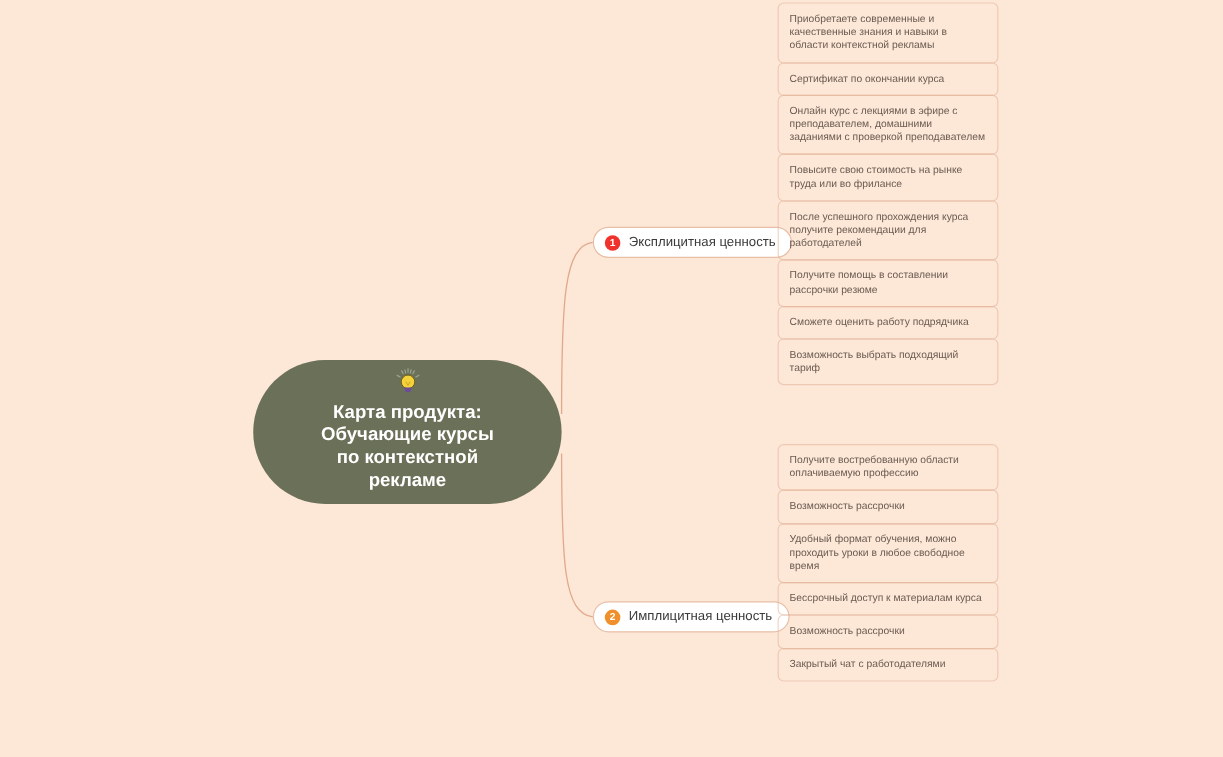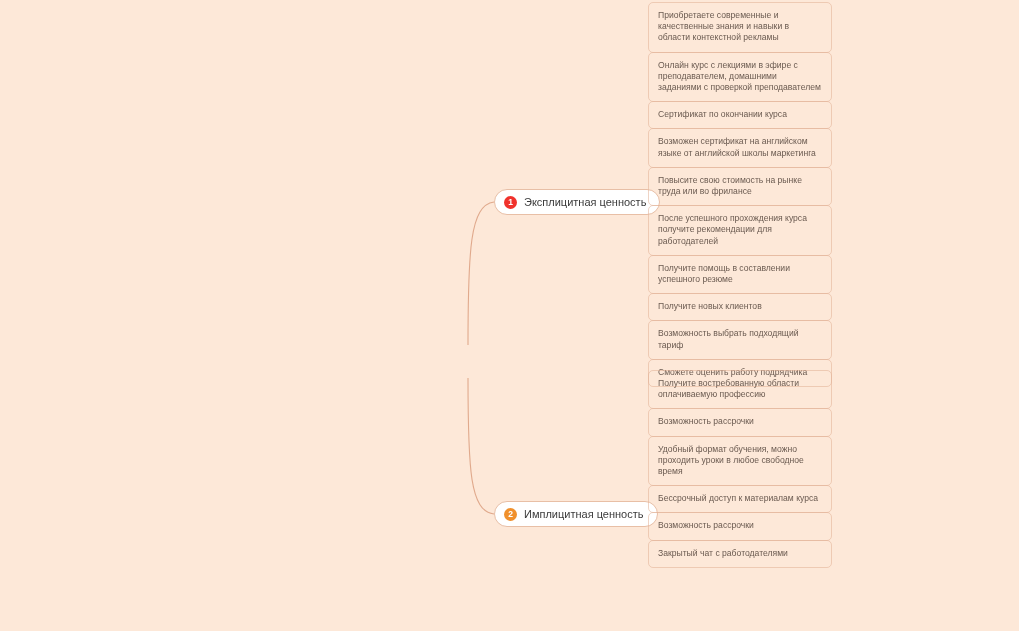--- a/index.html
+++ b/index.html
@@ -112,61 +112,75 @@
 
 <div id="canvas">
 
   <svg id="links" viewBox="0 0 1019 631">
     <path d="M 468 345 C 468 250, 470 205, 494 202" fill="none" stroke="#E0A98C" stroke-width="1.1"></path>
     <path d="M 468 378 C 468 470, 470 511, 494 514" fill="none" stroke="#E0A98C" stroke-width="1.1"></path>
     <path d="M 641 202 L 649 202" fill="none" stroke="#E0A98C" stroke-width="1.1"></path>
     <path d="M 641 514 L 649 514" fill="none" stroke="#E0A98C" stroke-width="1.1"></path>
   </svg>
 
+  <div id="root-node">
+    <svg id="root-icon" width="26" height="26" viewBox="0 0 26 26">
+      <g stroke="#9AA08C" stroke-width="1.2" stroke-linecap="round">
+        <line x1="13" y1="1.5" x2="13" y2="4.5"></line>
+        <line x1="7.2" y1="3.2" x2="8.6" y2="5.8"></line>
+        <line x1="18.8" y1="3.2" x2="17.4" y2="5.8"></line>
+        <line x1="3.2" y1="7.4" x2="5.8" y2="8.8"></line>
+        <line x1="22.8" y1="7.4" x2="20.2" y2="8.8"></line>
+        <line x1="10.2" y1="2.4" x2="10.9" y2="5.2"></line>
+        <line x1="15.8" y1="2.4" x2="15.1" y2="5.2"></line>
+      </g>
+      <circle cx="13" cy="13.2" r="6.1" fill="#F5D23C" stroke="#6E5E18" stroke-width="0.9"></circle>
+      <path d="M 9.9 18.4 L 16.1 18.4 L 15.2 22.4 L 10.8 22.4 Z" fill="#6B4B9A"></path>
+      <path d="M 11 13 L 13 16.4 L 15 13" fill="none" stroke="#C8A722" stroke-width="0.9"></path>
+    </svg>
+    <div id="root-title">Карта продукта:
+Обучающие курсы
+по контекстной
+рекламе</div>
+  </div>
 
   <div id="pill-1" class="branch-pill">
     <span class="badge b1">1</span>
     <span class="pill-label">Эксплицитная ценность</span>
   </div>
 
   <div id="pill-2" class="branch-pill">
     <span class="badge b2">2</span>
     <span class="pill-label">Имплицитная ценность</span>
   </div>
 
   <div id="cluster-1" class="cluster">
       <div class="leaf">
         <span class="leaf-text">Приобретаете современные и качественные знания и навыки в области контекстной рекламы</span>
       </div>
       <div class="leaf">
+        <span class="leaf-text">Сертификат по окончании курса</span>
+      </div>
+      <div class="leaf">
         <span class="leaf-text">Онлайн курс с лекциями в эфире с преподавателем, домашними заданиями с проверкой преподавателем</span>
       </div>
       <div class="leaf">
-        <span class="leaf-text">Сертификат по окончании курса</span>
-      </div>
-      <div class="leaf">
-        <span class="leaf-text">Возможен сертификат на английском языке от английской школы маркетинга</span>
-      </div>
-      <div class="leaf">
         <span class="leaf-text">Повысите свою стоимость на рынке труда или во фрилансе</span>
       </div>
       <div class="leaf">
         <span class="leaf-text">После успешного прохождения курса получите рекомендации для работодателей</span>
       </div>
       <div class="leaf">
-        <span class="leaf-text">Получите помощь в составлении успешного резюме</span>
-      </div>
-      <div class="leaf">
-        <span class="leaf-text">Получите новых клиентов</span>
+        <span class="leaf-text">Получите помощь в составлении рассрочки резюме</span>
+      </div>
+      <div class="leaf">
+        <span class="leaf-text">Сможете оценить работу подрядчика</span>
       </div>
       <div class="leaf">
         <span class="leaf-text">Возможность выбрать подходящий тариф</span>
-      </div>
-      <div class="leaf">
-        <span class="leaf-text">Сможете оценить работу подрядчика</span>
       </div>
     </div>
   <div id="cluster-2" class="cluster">
       <div class="leaf">
         <span class="leaf-text">Получите востребованную области оплачиваемую профессию</span>
       </div>
       <div class="leaf">
         <span class="leaf-text">Возможность рассрочки</span>
       </div>
       <div class="leaf">

